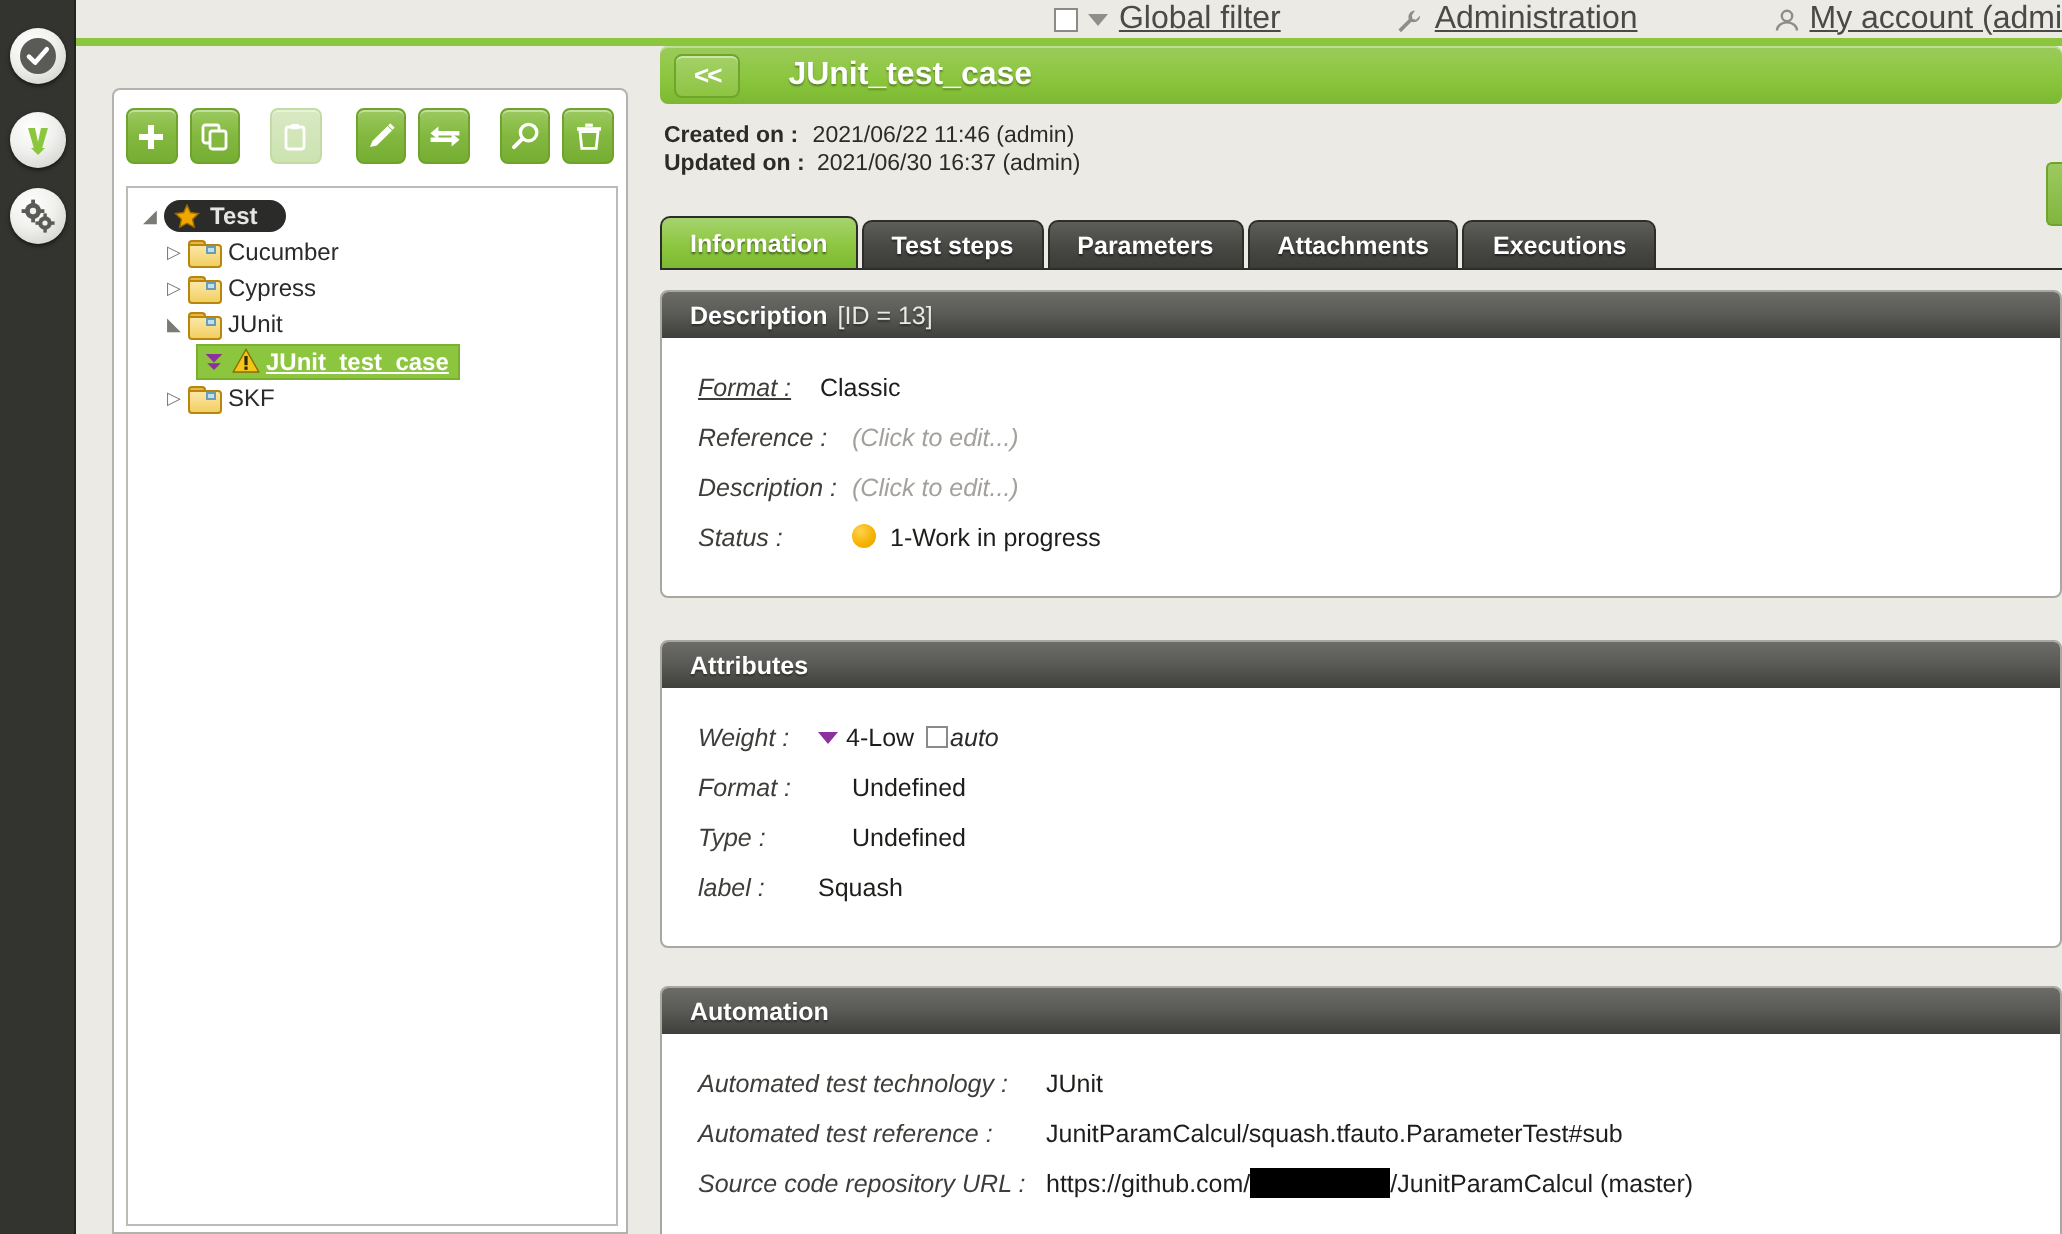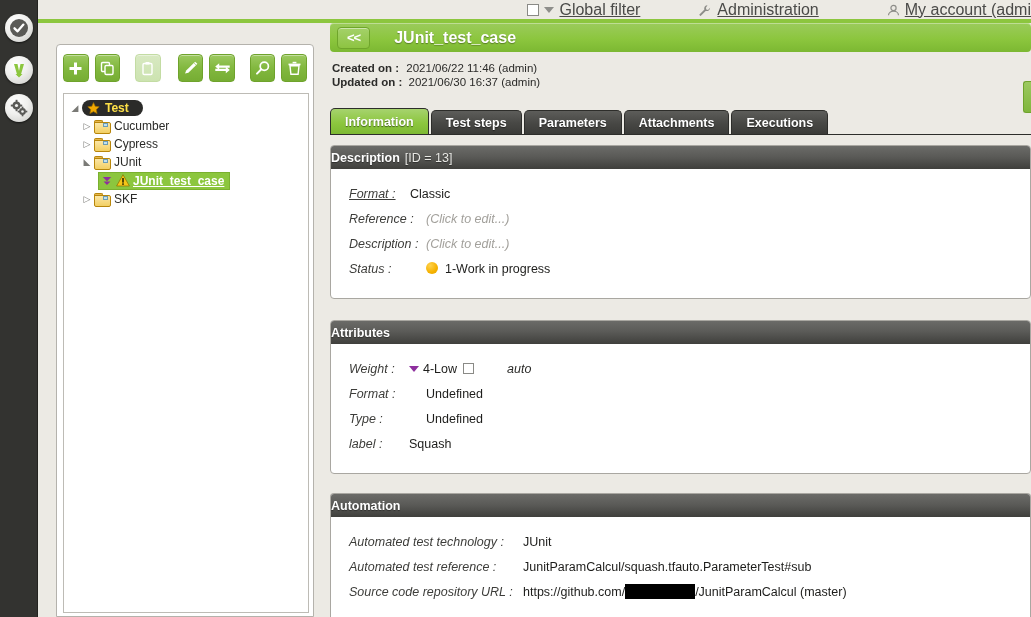--- a/index.html
+++ b/index.html
@@ -123,21 +123,21 @@
     font-size: 12px; color: #2a2a28;
     cursor: pointer; white-space: nowrap;
   }
   .tree-row .handle {
     width: 14px; text-align: center; font-size: 9px; color: #7a7a76;
     flex: 0 0 14px;
   }
   .node-root {
     display: inline-flex; align-items: center; gap: 5px;
     background: #2b2b29;
-    color: #fde047;
+    color: #e5e5e5;
     border-radius: 9px;
     padding: 1px 14px 1px 5px;
     font-weight: bold;
   }
   .node-sel {
     display: inline-flex; align-items: center; gap: 3px;
     background: #8cc63e;
     color: #fff;
     font-weight: bold;
     padding: 1px 5px 1px 2px;
@@ -243,20 +243,21 @@
     background: #ffffff;
     border: 1px solid #a9a7a1;
     border-radius: 4px;
   }
   .panel-head {
     height: 23px;
     background: linear-gradient(180deg, #6b6b68 0%, #5b5b58 45%, #3f3f3c 100%);
     color: #ffffff;
     font-weight: bold; font-size: 12.5px;
     display: flex; align-items: center;
+    padding-left: 14px;
     border-radius: 3px 3px 0 0;
     text-shadow: 0 1px 1px rgba(0,0,0,.4);
   }
   .panel-head .id-part { font-weight: normal; margin-left: 5px; color: #e8e8e4; }
   .panel-body { padding: 12px 0 12px 0; }
 
   .frow {
     display: flex; align-items: center;
     height: 25px;
     font-size: 12.5px;
@@ -282,21 +283,21 @@
     border-top: 6px solid #8e2f9e;
     margin-right: 4px; vertical-align: 1px;
     cursor: pointer;
   }
   .auto-check {
     width: 11px; height: 11px;
     border: 1px solid #8a8a86; background: #fff;
     display: inline-block; vertical-align: -1px;
     margin: 0 1px 0 6px; cursor: pointer;
   }
-  .auto-label { font-style: italic; color: #2b2b29; margin-left: 32px; }
+  .auto-label { font-style: italic; color: #2b2b29; }
 
   .redact {
     display: inline-block; background: #000;
     width: 70px; height: 15px; vertical-align: -3px;
   }
 
   
   .edge-btn {
     position: absolute; right: 0; top: 58px;
     width: 8px; height: 32px;

